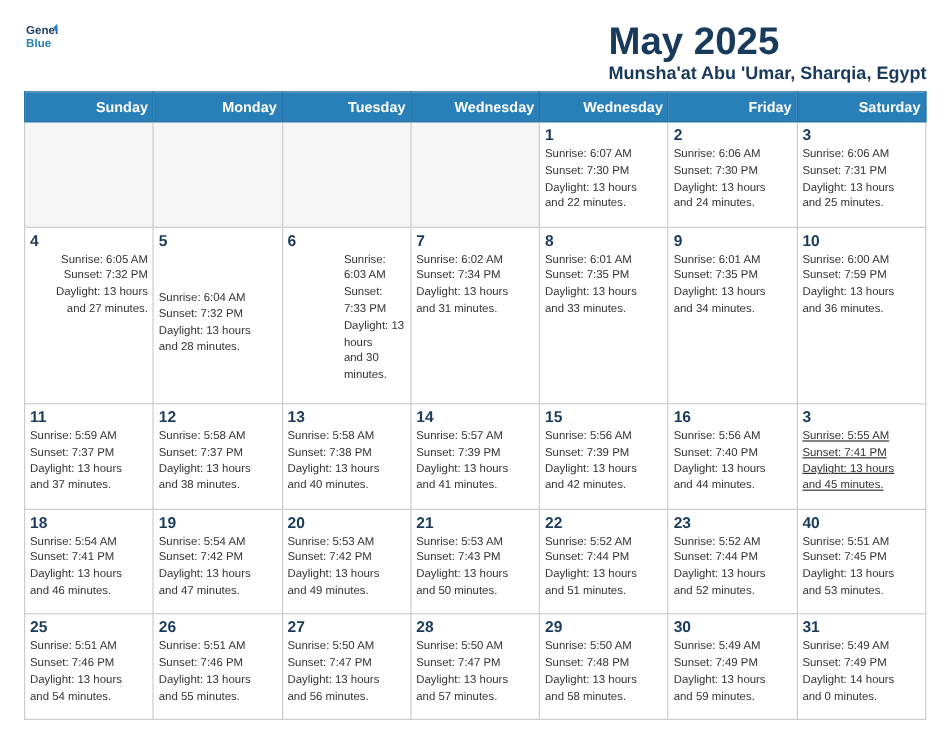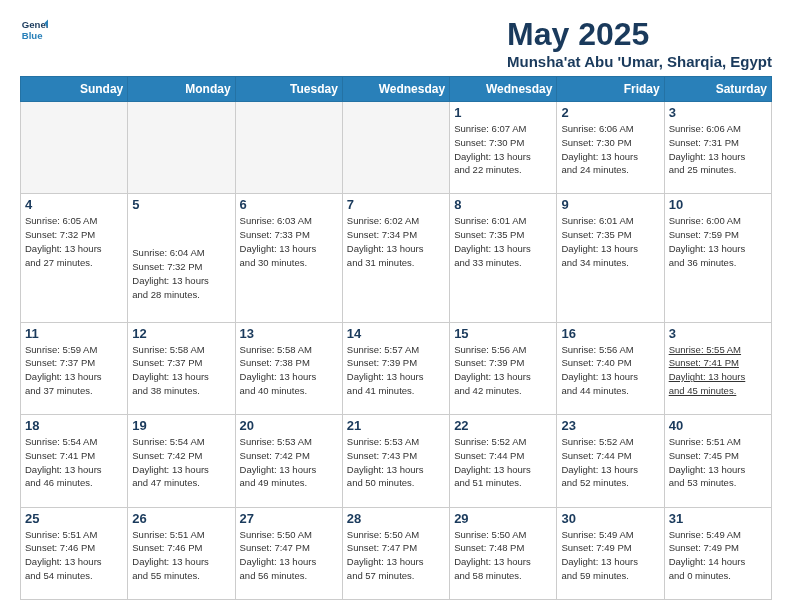--- a/index.html
+++ b/index.html
@@ -145,35 +145,35 @@
             <div class="day-number">3</div>
             <div class="day-info" style="white-space: pre-line;">Sunrise: 6:06 AM
 Sunset: 7:31 PM
 Daylight: 13 hours
 and 25 minutes.</div>
           </td>
         </tr>
         <tr>
           <td>
             <div class="day-number">4</div>
-            <div class="day-info" style="white-space: pre-line;">Sunrise: 6:05 AM
+            <div class="day-info" style="white-space: pre-line; text-align: right;">Sunrise: 6:05 AM
 Sunset: 7:32 PM
 Daylight: 13 hours
 and 27 minutes.</div>
           </td>
           <td>
             <div class="day-number">5</div>
             <div class="day-info" style="white-space: pre-line; margin-top: 34px;">Sunrise: 6:04 AM
 Sunset: 7:32 PM
 Daylight: 13 hours
 and 28 minutes.</div>
           </td>
           <td>
             <div class="day-number">6</div>
-            <div class="day-info" style="white-space: pre-line;">Sunrise: 6:03 AM
+            <div class="day-info" style="white-space: pre-line; margin-left: 47px;">Sunrise: 6:03 AM
 Sunset: 7:33 PM
 Daylight: 13 hours
 and 30 minutes.</div>
           </td>
           <td>
             <div class="day-number">7</div>
             <div class="day-info" style="white-space: pre-line;">Sunrise: 6:02 AM
 Sunset: 7:34 PM
 Daylight: 13 hours
 and 31 minutes.</div>

